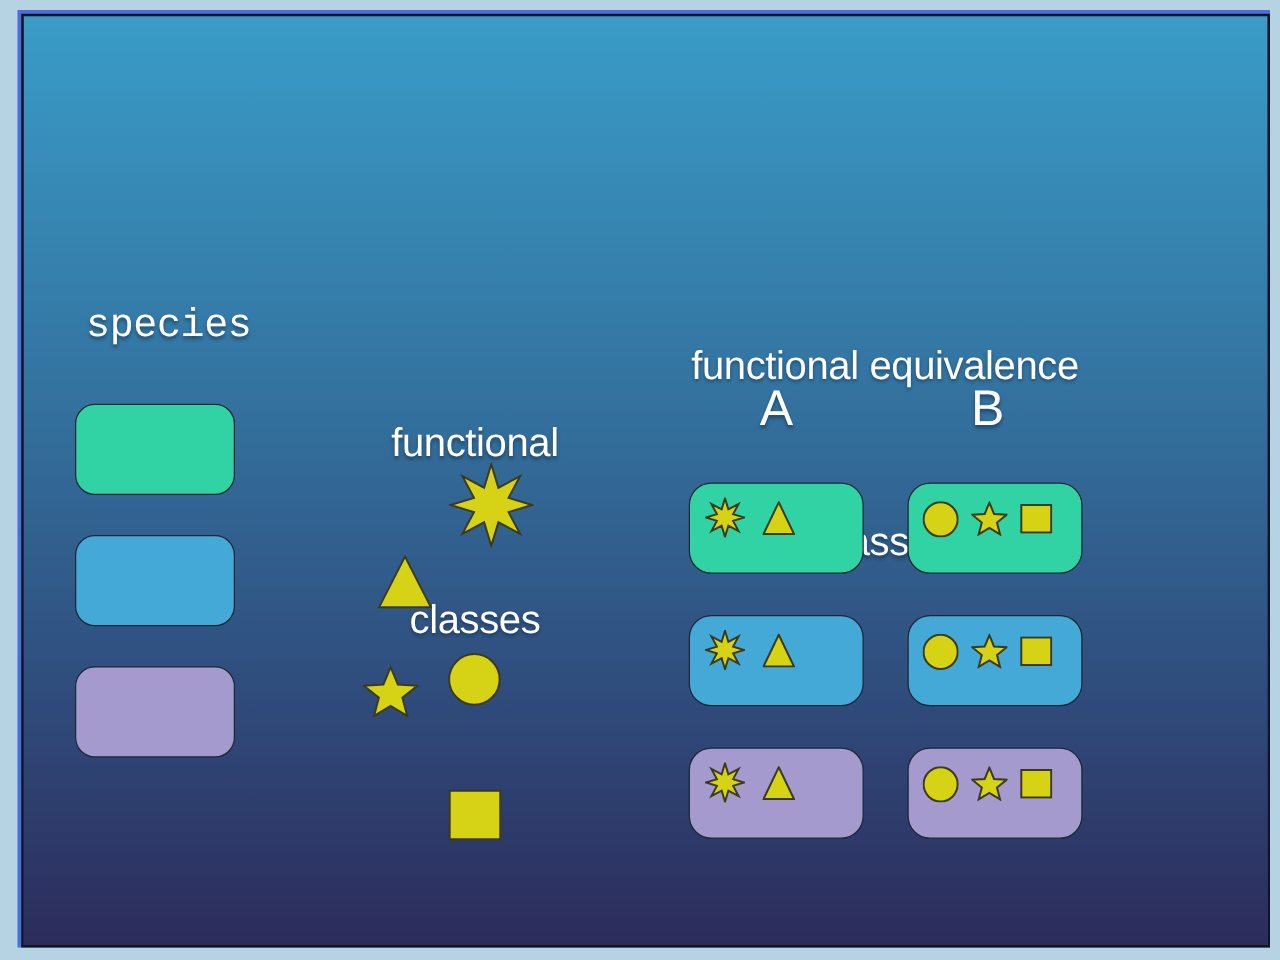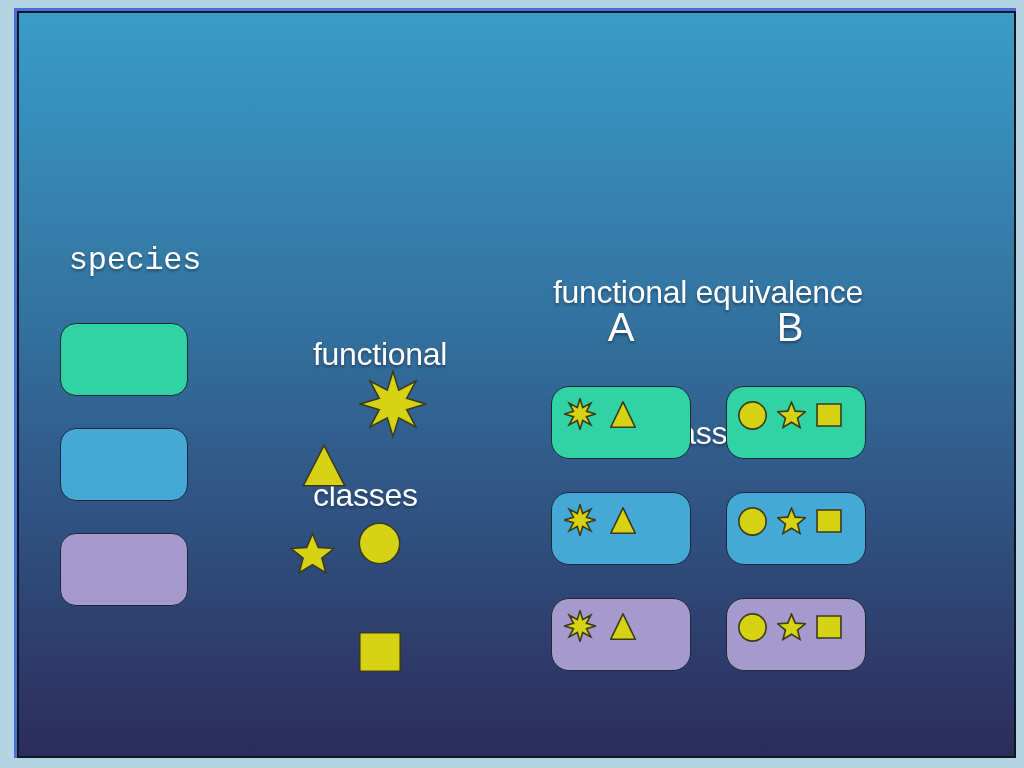--- a/index.html
+++ b/index.html
@@ -17,20 +17,21 @@
     width:100%;height:100%;box-sizing:border-box;
     border:2px solid #10151f;
     background:linear-gradient(180deg,#3a9cc8 0%,#33719e 42%,#2f4d7d 72%,#2c2c5b 100%);
     position:relative;
   }
   .lbl{
     position:absolute;color:#ffffff;
     text-shadow:0 2px 3px rgba(8,20,40,0.45);
     font-size:32px;line-height:47px;letter-spacing:-0.3px;
     white-space:pre;
+    text-align:center;
   }
   .lbl.center{text-align:center;}
   .lbl .line{display:block;}
   .class-header{font-size:40px;line-height:48px;}
   .box{
     position:absolute;box-sizing:border-box;
     border:1.5px solid #1d2834;
   }
   .species-box{width:128px;height:73px;border-radius:16px;left:41px;}
   .class-box{

